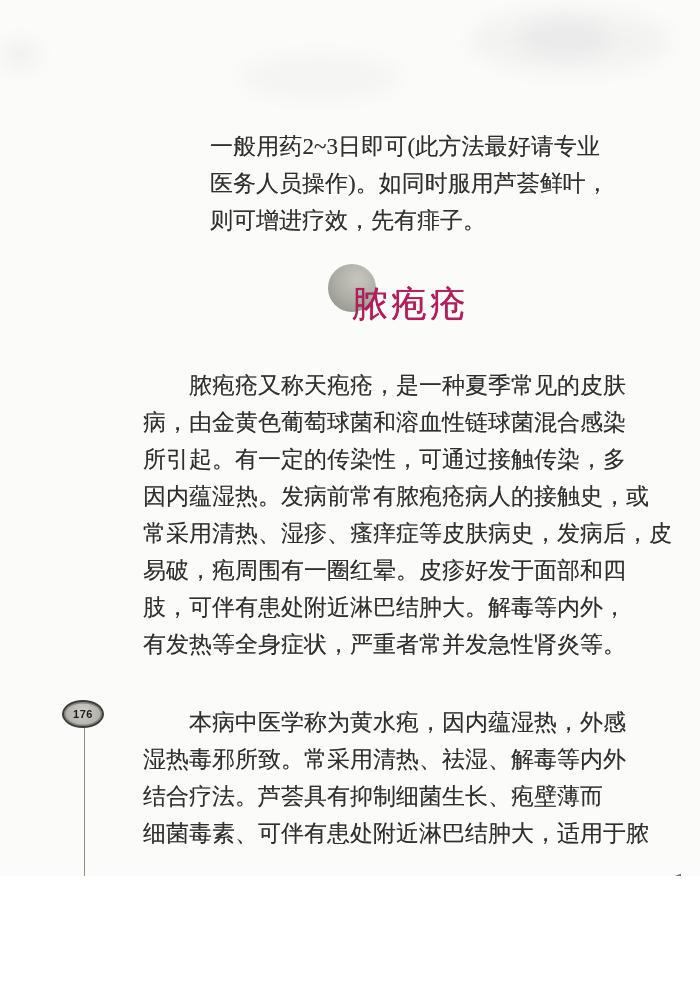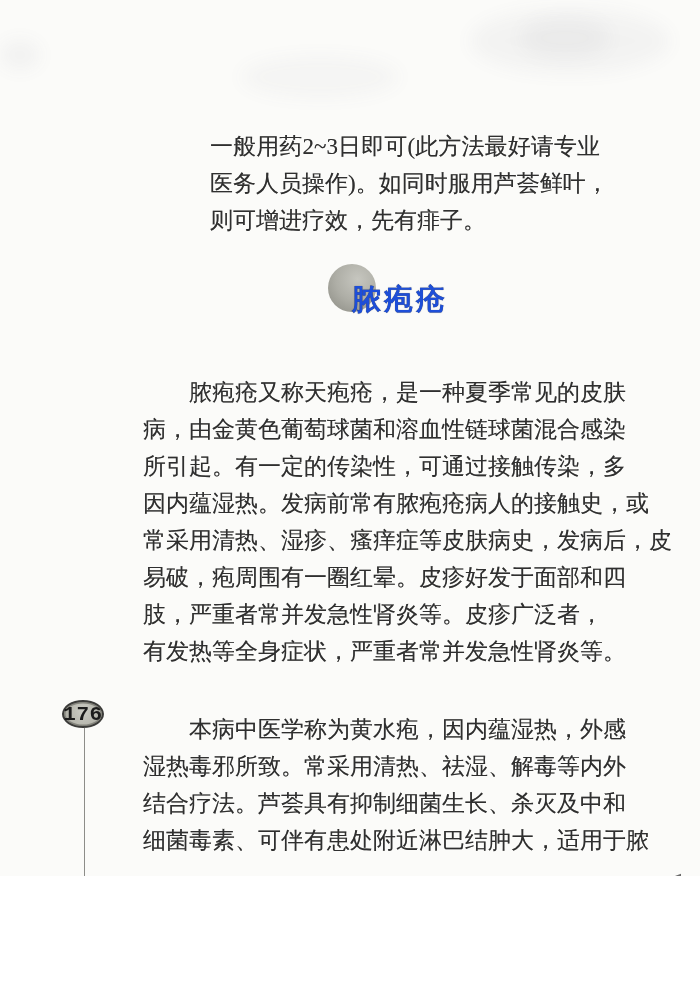--- a/index.html
+++ b/index.html
@@ -23,54 +23,54 @@
   .tline{
     height:37px;line-height:37px;
     font-size:23px;
     text-align:justify;text-align-last:justify;
     text-justify:inter-character;
     white-space:nowrap;
     letter-spacing:0;
     text-shadow:0 0 .6px rgba(70,70,70,.55);
   }
   .tline.short{text-align-last:left;white-space:normal;}
-  .tline.indent{padding-left:46px;margin-top:7px;}
+  .tline.indent{padding-left:46px;}
 
   .intro{
     position:absolute;left:210px;top:128px;width:390px;
   }
   .heading{
     position:absolute;left:328px;top:264px;width:220px;height:60px;
   }
   .heading .circle{
     position:absolute;left:0;top:0;width:48px;height:48px;border-radius:50%;
     background:radial-gradient(circle at 62% 32%, #c6c6bf 0%, #aeaea6 50%, #8a8a82 100%);
   }
   .heading .heading-text{
     position:absolute;left:24px;top:16px;
-    font-size:29px;font-weight:bold;letter-spacing:3px;color:#1d4ed8;
+    font-size:36px;font-weight:normal;letter-spacing:3px;color:#be185d;
     font-family:"Liberation Sans","DejaVu Sans",sans-serif;
     text-shadow:0 0 .7px rgba(20,20,20,.8);
     white-space:nowrap;
   }
   .body-block{position:absolute;left:143px;width:457px;}
   .body1{top:367px;}
   .body2{top:704px;}
 
   .badge{
     position:absolute;left:62px;top:700px;width:42px;height:28px;
     border:2.5px solid #3c3c3a;border-radius:50%;
     background:radial-gradient(circle at 50% 40%, #cdcdc5 0%, #b2b2a9 70%, #a2a299 100%);
     box-shadow:inset 0 0 0 1.5px #84847c;
     display:flex;align-items:center;justify-content:center;
     box-sizing:border-box;
   }
   .badge span{
-    font-size:21px;font-weight:bold;color:#1c1c1c;
-    font-family:Liberation Mono, monospace;
+    font-size:11px;font-weight:bold;color:#1c1c1c;
+    font-family:Liberation Sans, sans-serif;
     letter-spacing:.5px;
   }
   .connector{
     position:absolute;left:84px;top:728px;width:133px;height:202px;
     border-left:1.5px solid #8d8d89;
     border-bottom:1.5px solid #9a9a95;
     box-sizing:border-box;
   }
   .footer-title{
     position:absolute;left:233px;top:912px;
@@ -110,27 +110,27 @@
     <span class="heading-text">脓疱疮</span>
   </div>
 
   <div class="body-block body1">
       <div class="tline indent">脓疱疮又称天疱疮，是一种夏季常见的皮肤</div>
       <div class="tline">病，由金黄色葡萄球菌和溶血性链球菌混合感染</div>
       <div class="tline">所引起。有一定的传染性，可通过接触传染，多</div>
       <div class="tline">因内蕴湿热。发病前常有脓疱疮病人的接触史，或</div>
       <div class="tline">常采用清热、湿疹、瘙痒症等皮肤病史，发病后，皮</div>
       <div class="tline">易破，疱周围有一圈红晕。皮疹好发于面部和四</div>
-      <div class="tline">肢，严重者常并发急性肾炎等。皮疹广泛者，</div>
+      <div class="tline">肢，可伴有患处附近淋巴结肿大。解毒等内外，</div>
       <div class="tline">有发热等全身症状，严重者常并发急性肾炎等。</div>
     </div>
   <div class="body-block body2">
       <div class="tline indent">本病中医学称为黄水疱，因内蕴湿热，外感</div>
       <div class="tline">湿热毒邪所致。常采用清热、祛湿、解毒等内外</div>
-      <div class="tline">结合疗法。芦荟具有抑制细菌生长、杀灭及中和</div>
+      <div class="tline">结合疗法。芦荟具有抑制细菌生长、疱壁薄而</div>
       <div class="tline">细菌毒素、可伴有患处附近淋巴结肿大，适用于脓</div>
     </div>
 
   <div class="badge">
     <span>176</span>
   </div>
 
   <div class="connector"></div>
 
   <div class="footer-title">芦荟治百病</div>

